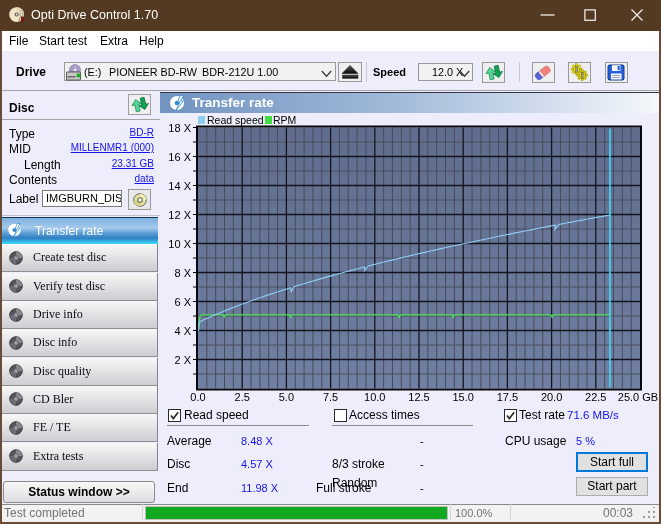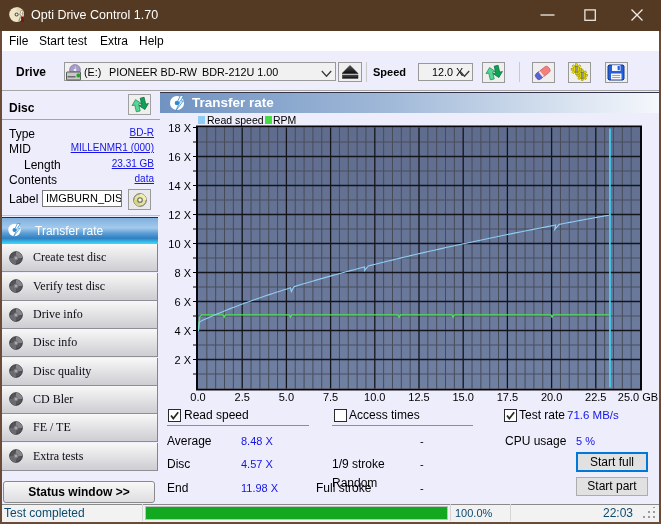--- a/index.html
+++ b/index.html
@@ -36,21 +36,21 @@
 .legsw { top:116px; width:7px; height:8px; }
 .legtxt { top:113px; height:14px; line-height:14px; font-size:10.5px; color:#000; }
 
 .cb { width:13px; height:13px; background:#fff; border:1.5px solid #2A2A2A; }
 .stat { font-size:12px; height:14px; line-height:14px; color:#000; }
 .statval { font-size:11px; height:14px; line-height:14px; text-align:left; }
 .uline { height:1.5px; background:#8E8E8E; }
 .startbtn { background:#E1E1E1; font-size:12px; text-align:center; color:#000; }
 
 #statusbar { left:0px; top:504px; width:661px; height:18.5px; background:#F2F2F2; border-top:1px solid #8A8A8A; }
-.sbtxt { font-size:12px; height:17px; line-height:17px; color:#0c4a6e; }
+.sbtxt { font-size:12px; height:17px; line-height:17px; color:#737373; }
 #borderL { left:0; top:31px; width:2px; height:493px; background:#6A4B37; }
 #borderR { left:659px; top:31px; width:2px; height:493px; background:#6A4B37; }
 #borderB { left:0; top:522px; width:661px; height:2px; background:#6A4B37; }
 </style>
 </head>
 <body>
 
 <div class="abs" id="titlebar"></div>
 <svg class="abs" style="left:9px;top:6px" width="17" height="18" viewBox="0 0 17 18">
   <circle cx="7.6" cy="8.6" r="7.4" fill="#EFE6C8"></circle>
@@ -421,37 +421,37 @@
 <div class="abs uline" style="left:167px;top:424.5px;width:142px;"></div>
 <div class="abs uline" style="left:332px;top:424.5px;width:141px;"></div>
 <div class="abs stat" style="left:167px;top:434px;">Average</div>
 <div class="abs statval blue" style="left:241px;top:434px;width:70px;">8.48 X</div>
 <div class="abs stat" style="left:167px;top:457px;">Disc</div>
 <div class="abs statval blue" style="left:241px;top:457px;width:70px;">4.57 X</div>
 <div class="abs stat" style="left:167px;top:481px;">End</div>
 <div class="abs statval blue" style="left:241px;top:481px;width:70px;">11.98 X</div>
 <div class="abs stat" style="left:332px;top:434px;margin-top:42px;">Random</div>
 <div class="abs statval" style="left:420px;top:434px;width:53px;">-</div>
-<div class="abs stat" style="left:332px;top:457px;">1/9 stroke</div>
+<div class="abs stat" style="left:332px;top:457px;">8/3 stroke</div>
 <div class="abs statval" style="left:420px;top:457px;width:53px;">-</div>
 <div class="abs stat" style="left:316px;top:481px;">Full stroke</div>
 <div class="abs statval" style="left:420px;top:481px;width:53px;">-</div>
 <div class="abs stat" style="left:505px;top:434px;">CPU usage</div>
 <div class="abs statval blue" style="left:576px;top:434px;width:70px;">5 %</div>
 <div class="abs startbtn" style="left:576px;top:452px;width:72px;height:20px;border:2px solid #0078D7;line-height:16px;">Start full</div>
 <div class="abs startbtn" style="left:576px;top:477px;width:72px;height:19px;border:1px solid #ADADAD;line-height:17px;">Start part</div>
 
 <div class="abs" id="statusbar"></div>
 <div class="abs sbtxt" style="left:4px;top:505px;">Test completed</div>
 <div class="abs" style="left:142px;top:504px;width:1px;height:17px;background:#D5D5D5;"></div>
 <div class="abs" style="left:145px;top:506px;width:303px;height:14px;border:1px solid #C0C0C0;background:#12A81F;"></div>
 <div class="abs" style="left:450px;top:504px;width:1px;height:17px;background:#D5D5D5;"></div>
 <div class="abs sbtxt" style="left:455px;top:505px;font-size:11px;">100.0%</div>
 <div class="abs" style="left:510px;top:504px;width:1px;height:17px;background:#D5D5D5;"></div>
-<div class="abs sbtxt" style="left:563px;top:505px;width:70px;text-align:right;">22:03</div>
+<div class="abs sbtxt" style="left:563px;top:505px;width:70px;text-align:right;">00:03</div>
 <svg class="abs" style="left:642px;top:507px" width="16" height="14">
   <g fill="#9A9AA0">
     <rect x="11" y="9" width="2" height="2"></rect>
       <rect x="11" y="4" width="2" height="2"></rect>
       <rect x="6" y="9" width="2" height="2"></rect>
     <rect x="11" y="-1" width="2" height="2"></rect>
       <rect x="6" y="4" width="2" height="2"></rect>
       <rect x="1" y="9" width="2" height="2"></rect>
   </g>
 </svg>

